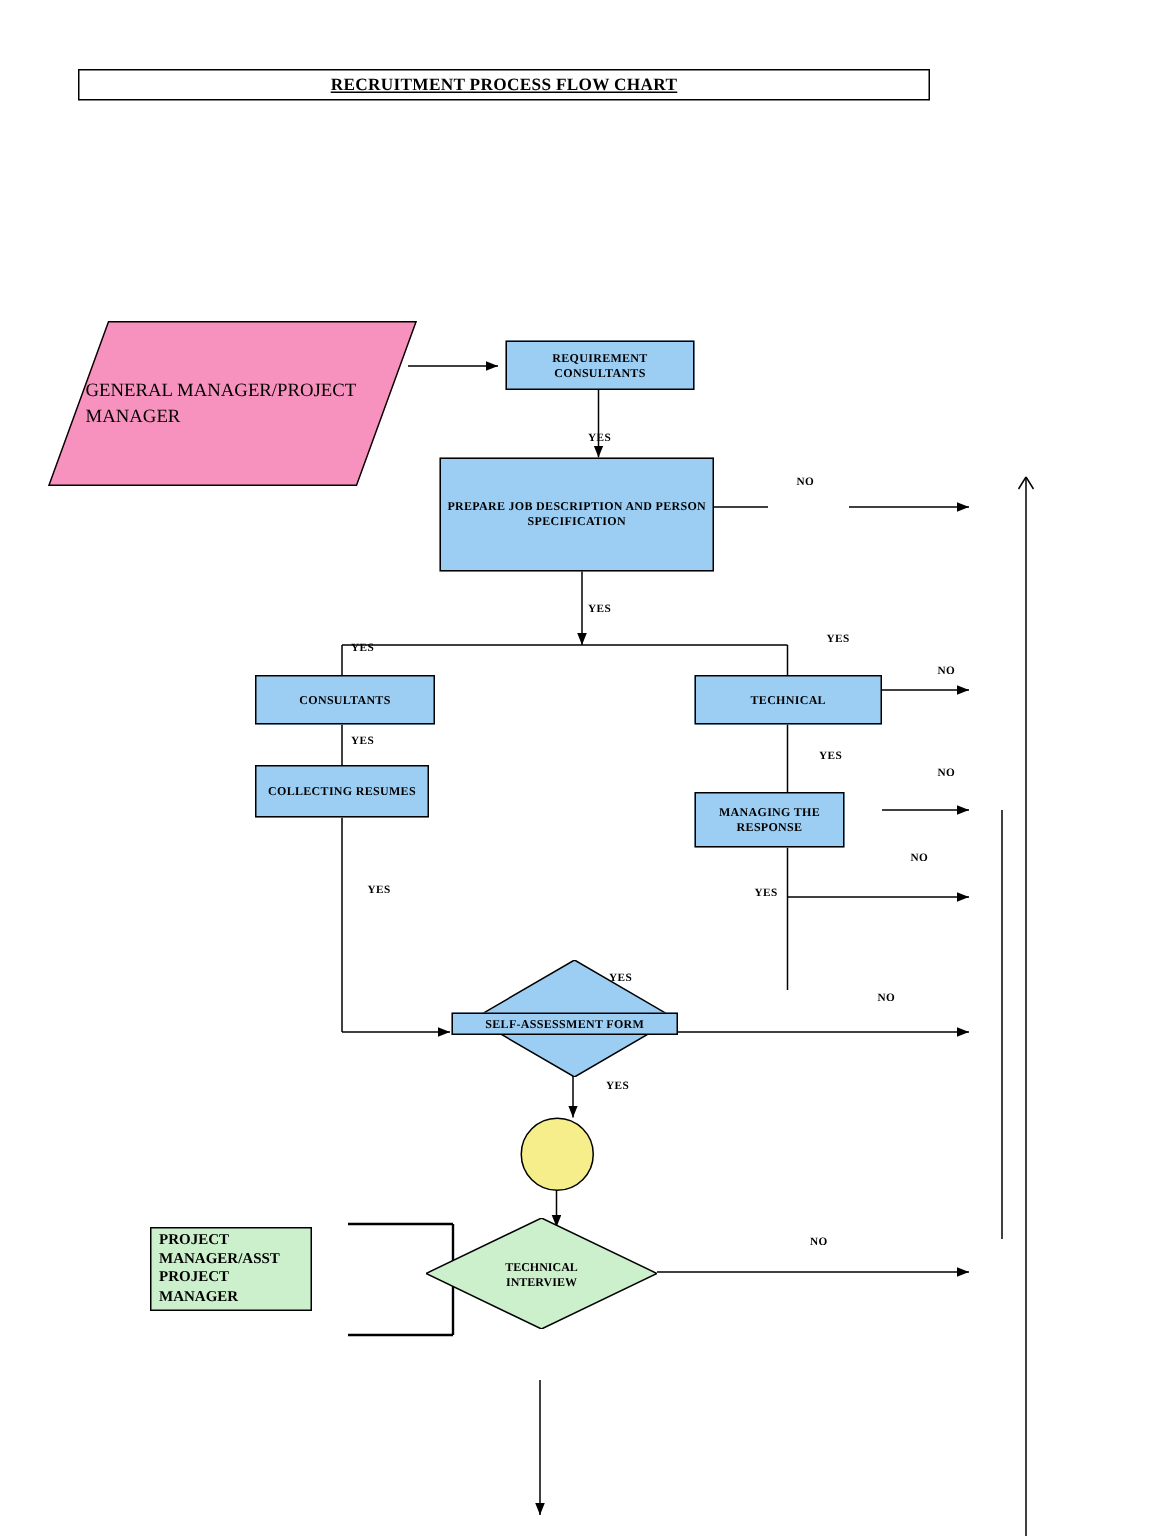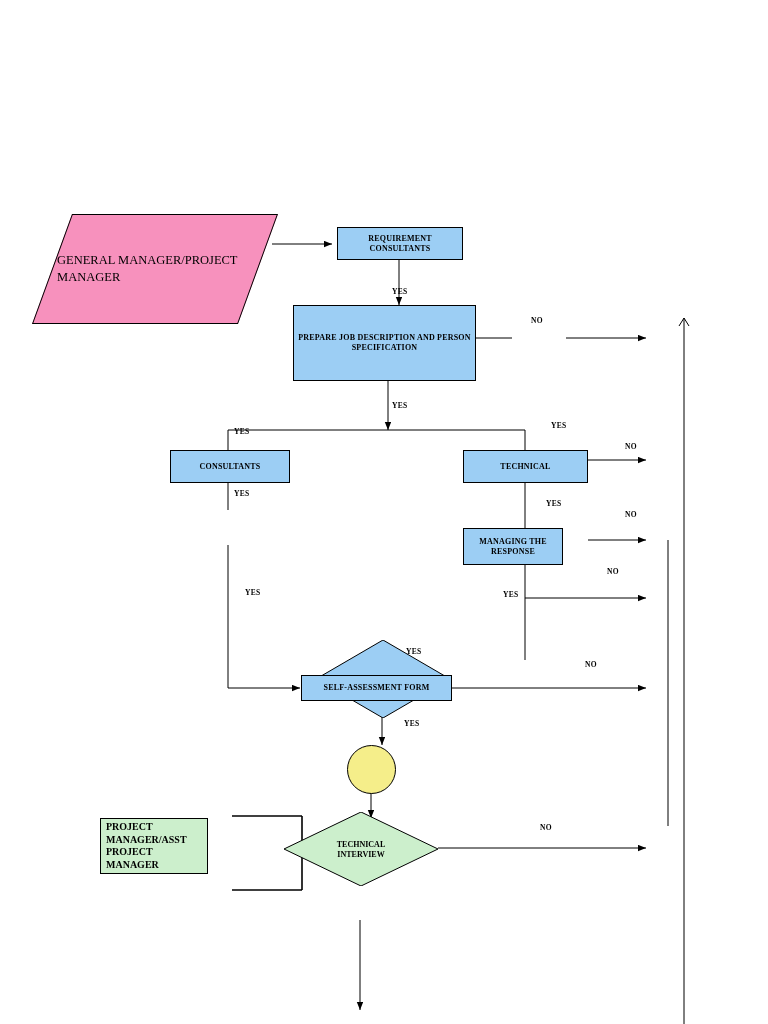--- a/index.html
+++ b/index.html
@@ -84,20 +84,23 @@
 
   svg.lines{position:absolute;left:0;top:0;width:768px;height:1024px;overflow:visible;}
   .ln{stroke:#000;stroke-width:1;fill:none;}
   .ln2{stroke:#000;stroke-width:1.6;fill:none;}
 </style>
 </head>
 <body>
 
 <div class="canvas">
 
+  <div class="title-box">
+    <span class="title-text">RECRUITMENT PROCESS FLOW CHART</span>
+  </div>
 
   <svg class="lines">
     <defs>
       <marker id="arrow" markerWidth="9" markerHeight="9" refX="8" refY="3.2" orient="auto" markerUnits="userSpaceOnUse">
         <path d="M0,0 L8,3.2 L0,6.4 z" fill="#000"></path>
       </marker>
     </defs>
 
     <path class="ln" d="M272,244 L332,244" marker-end="url(#arrow)"></path>
 
@@ -159,33 +162,36 @@
   </div>
 
   <div class="node box" style="left:293px;top:305px;width:183px;height:76px;">
     <span>PREPARE JOB DESCRIPTION AND PERSON SPECIFICATION</span>
   </div>
 
   <div class="node box" style="left:170px;top:450px;width:120px;height:33px;">
     <span>CONSULTANTS</span>
   </div>
 
+  <div class="node box" style="left:170px;top:510px;width:116px;height:35px;">
+    <span>COLLECTING RESUMES</span>
+  </div>
 
   <div class="node box" style="left:463px;top:450px;width:125px;height:33px;">
     <span>TECHNICAL</span>
   </div>
 
   <div class="node box" style="left:463px;top:528px;width:100px;height:37px;">
     <span>MANAGING THE RESPONSE</span>
   </div>
 
   <svg style="position:absolute;left:316px;top:640px;width:134px;height:78px;">
     <polygon points="67,0 134,39 67,78 0,39" fill="#9CCEF4" stroke="#000" stroke-width="1"></polygon>
   </svg>
-  <div class="node box" style="left:301px;top:675px;width:151px;height:26px;">
+  <div class="node box" style="left:301px;top:675px;width:151px;height:15px;">
     <span>SELF-ASSESSMENT FORM</span>
   </div>
 
   <div style="position:absolute;left:347px;top:745px;width:47px;height:47px;border-radius:50%;background:#F5EE8A;border:1px solid #000;"></div>
 
   <svg style="position:absolute;left:284px;top:812px;width:154px;height:74px;">
     <polygon points="77,0 154,37 77,74 0,37" fill="#CCEFCC" stroke="#000" stroke-width="1"></polygon>
   </svg>
   <div class="node" style="left:336px;top:826px;width:50px;height:48px;font-size:8px;font-weight:bold;line-height:1.3;">
     <span>TECHNICAL INTERVIEW</span>

